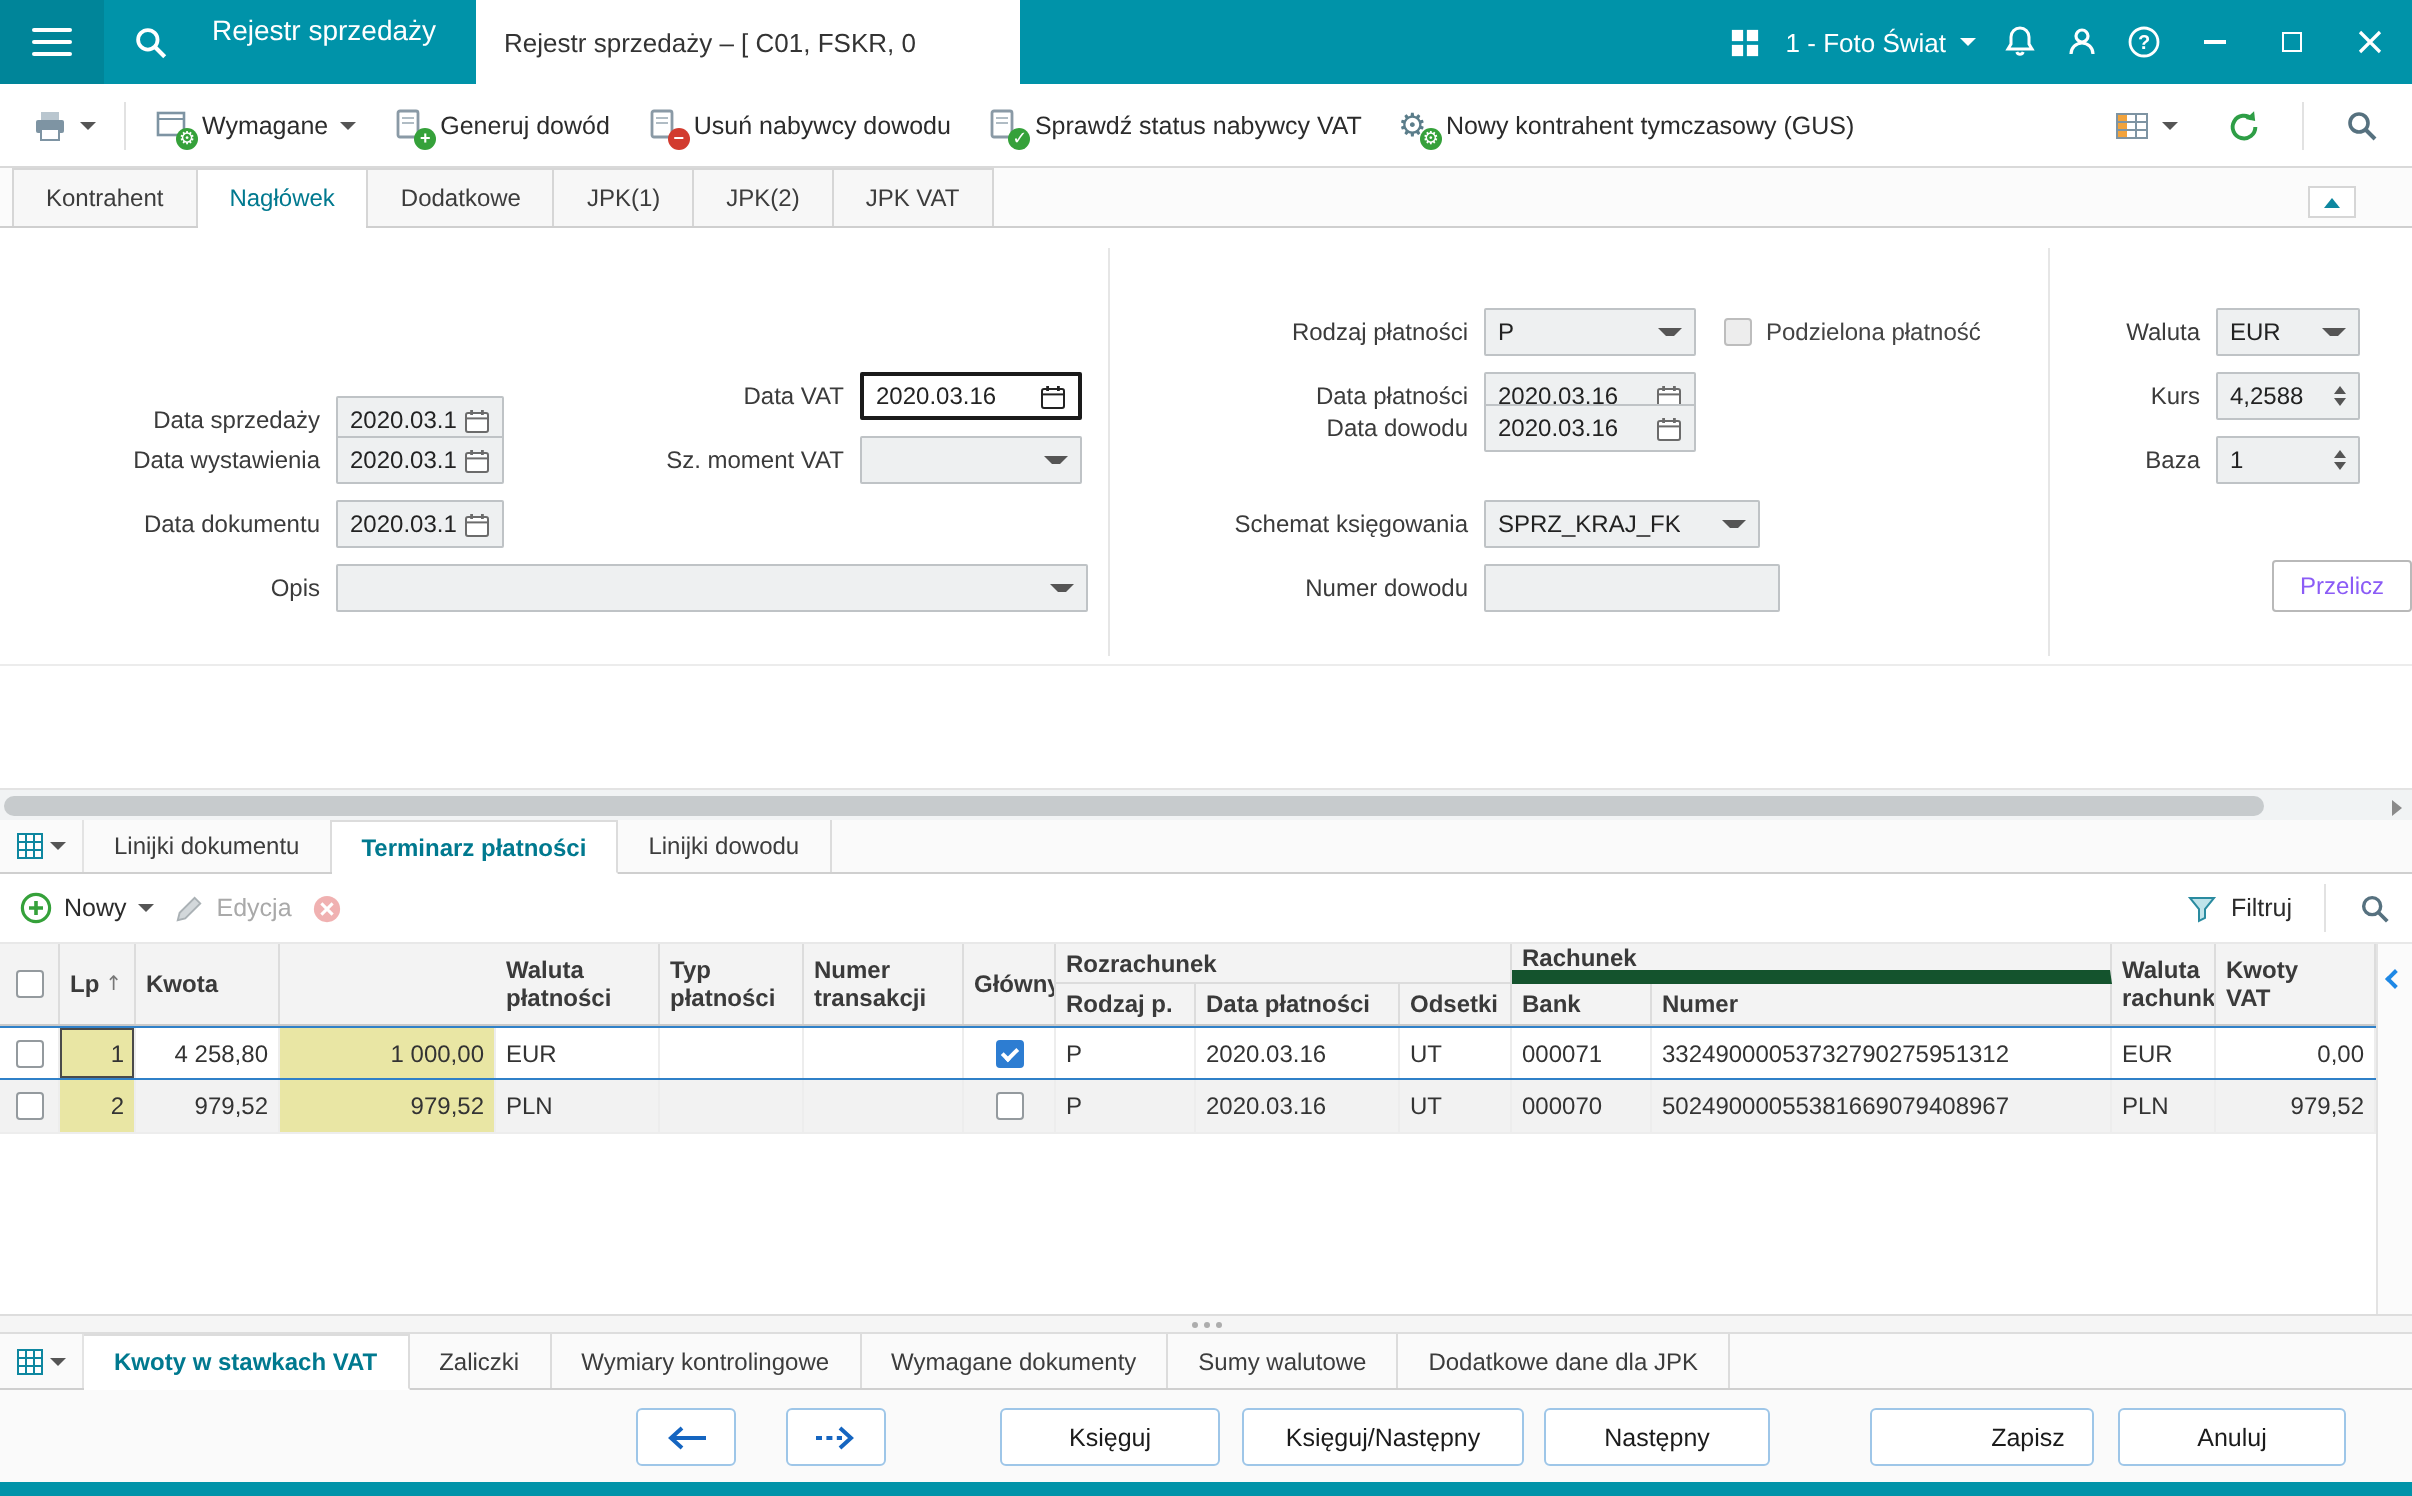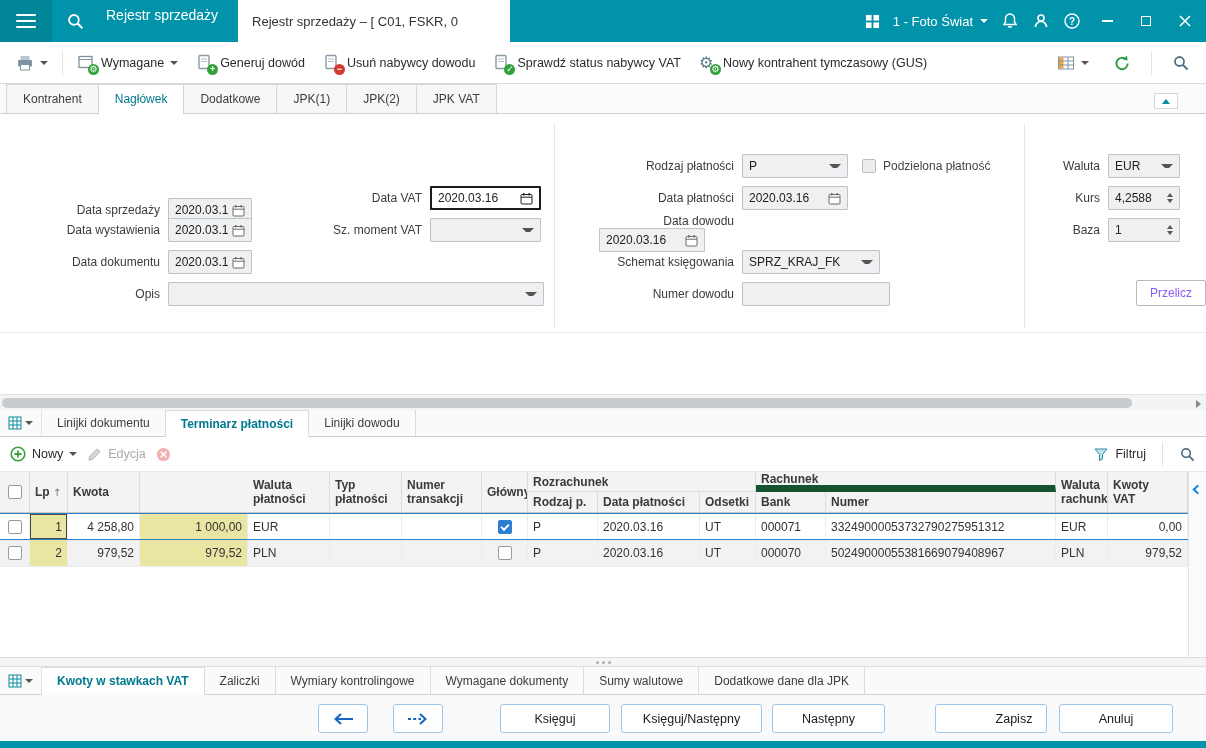--- a/index.html
+++ b/index.html
@@ -424,21 +424,21 @@
         <span class="icright">
             <svg width="13" height="13" viewBox="0 0 13 13">
               <rect x="1" y="2.5" width="11" height="9.5" rx="1" fill="#fff" stroke="#6b6b6b"></rect>
               <line x1="1" y1="5.2" x2="12" y2="5.2" stroke="#6b6b6b"></line>
               <line x1="3.8" y1="1" x2="3.8" y2="3.5" stroke="#6b6b6b" stroke-width="1.4"></line>
               <line x1="9.2" y1="1" x2="9.2" y2="3.5" stroke="#6b6b6b" stroke-width="1.4"></line>
             </svg>
           </span>
       </div>
     </div>
-    <div class="fld c2" style="top:100px;flex-direction:column;">
+    <div class="fld c2" style="top:88px;">
       <span class="lbl">Data dowodu</span>
       <div class="ctrl" style="width:106px;">
         <span class="val">2020.03.16</span>
         <span class="icright">
             <svg width="13" height="13" viewBox="0 0 13 13">
               <rect x="1" y="2.5" width="11" height="9.5" rx="1" fill="#fff" stroke="#6b6b6b"></rect>
               <line x1="1" y1="5.2" x2="12" y2="5.2" stroke="#6b6b6b"></line>
               <line x1="3.8" y1="1" x2="3.8" y2="3.5" stroke="#6b6b6b" stroke-width="1.4"></line>
               <line x1="9.2" y1="1" x2="9.2" y2="3.5" stroke="#6b6b6b" stroke-width="1.4"></line>
             </svg>

